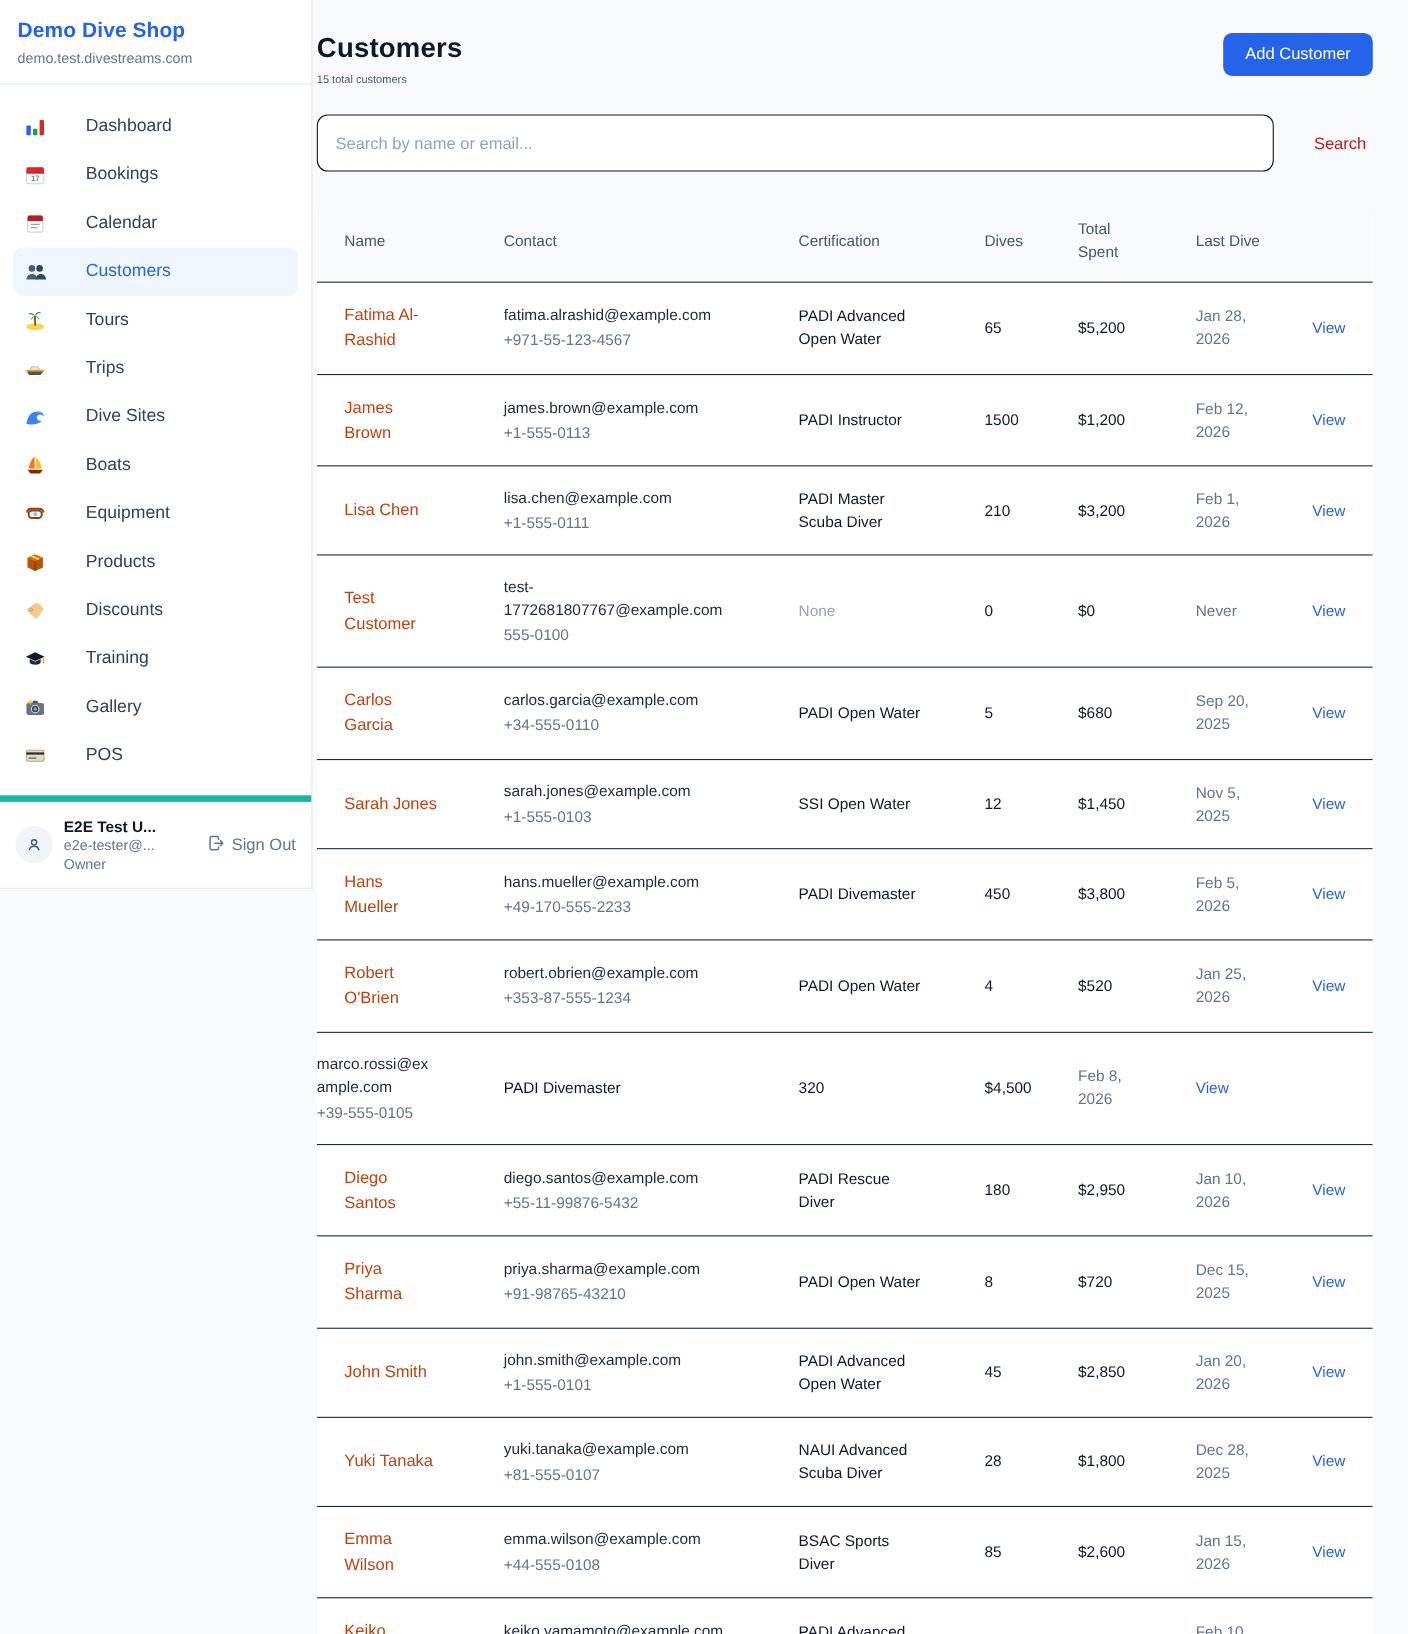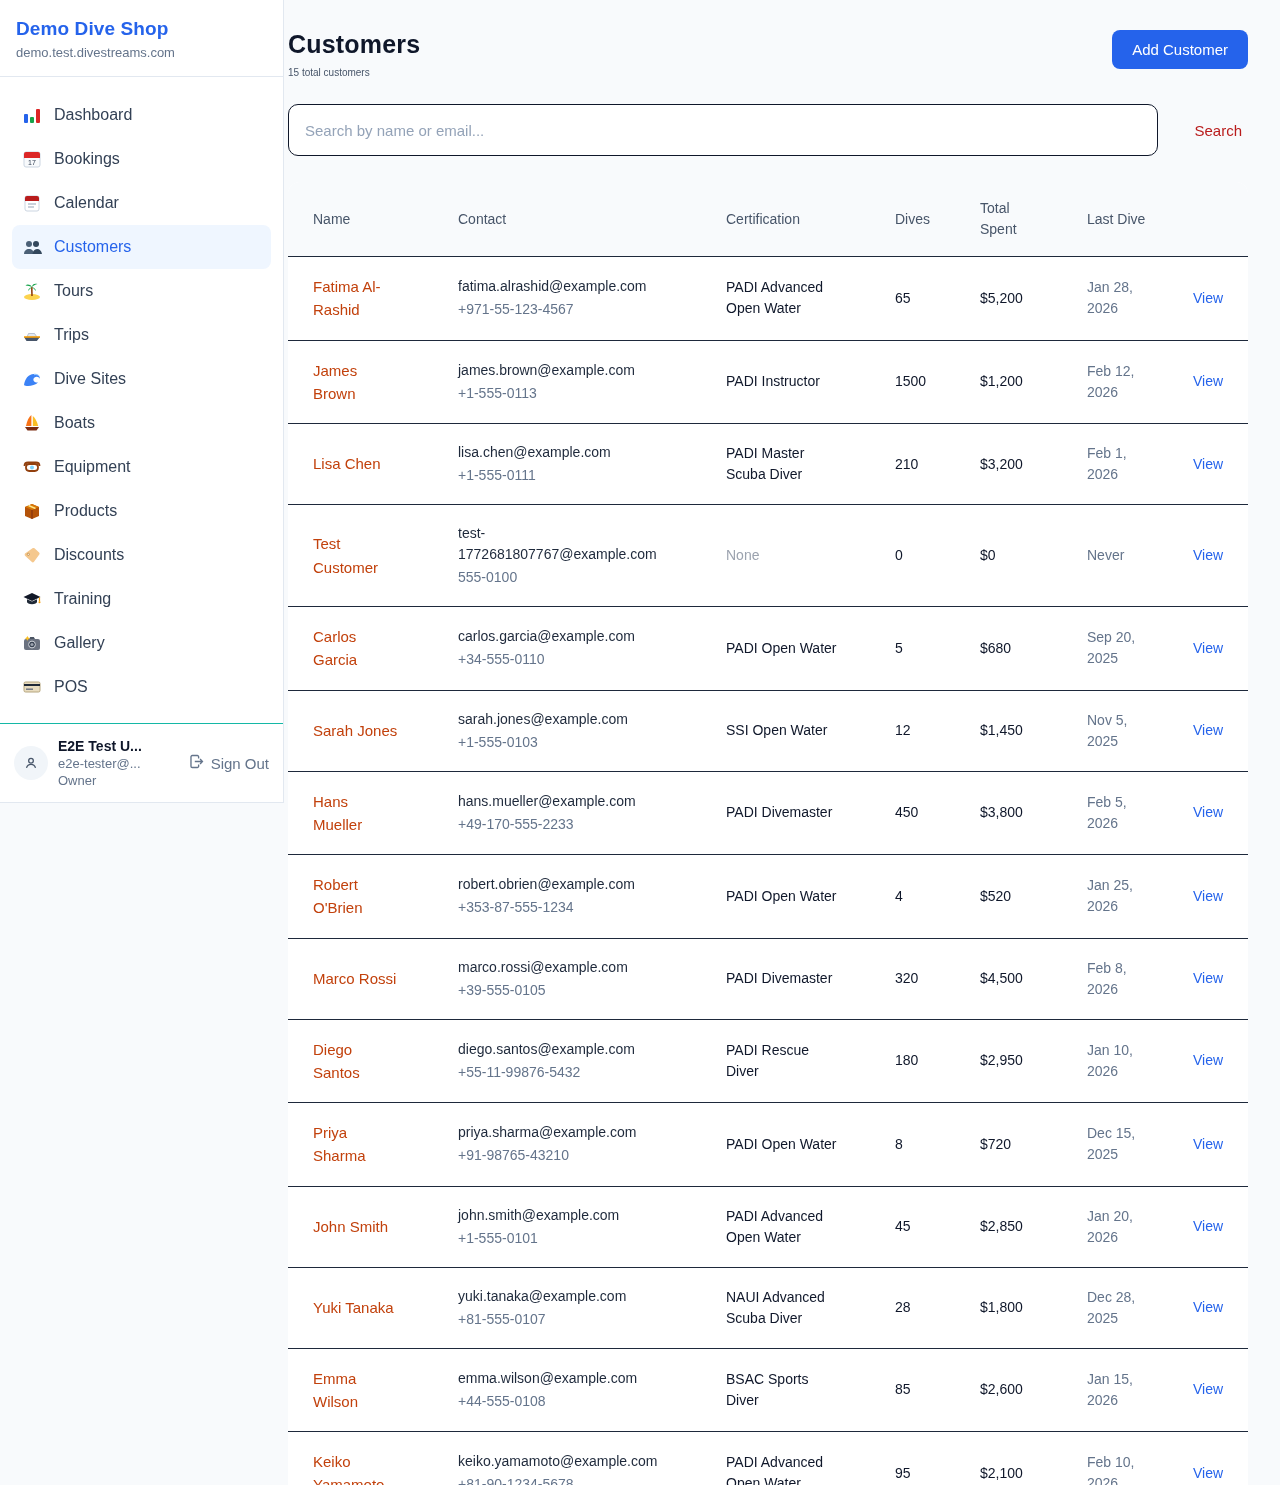--- a/index.html
+++ b/index.html
@@ -16,27 +16,27 @@
     border-right:1px solid #e2e8f0; border-bottom:1px solid #e2e8f0;
   }
   .sb-head { padding:18px 16px 16px; border-bottom:1px solid #e2e8f0; }
   .sb-title { color:#2563eb; font-size:19px; font-weight:bold; letter-spacing:.1px; }
   .sb-sub { color:#64748b; font-size:13px; margin-top:5px; }
   .sb-nav { padding:16px 12px 14px; }
   .nav-item {
     display:flex; align-items:center; gap:12px; height:44px;
     padding:0 10px; border-radius:8px; cursor:pointer;
   }
-  .nav-item .nav-label { font-size:16px; color:#334155; }
+  .nav-item .nav-label { font-size:16px; color:#334155;margin-left:24px; }
   .nav-item.active { background:#eff6ff; }
   .nav-item.active .nav-label { color:#2563eb; font-weight:500; }
   .nav-ic { width:20px; height:20px; display:inline-flex; flex:0 0 20px; }
   .nav-ic svg { width:20px; height:20px; }
   .sb-foot {
-    border-top:1px solid #14b8a6; padding:14px 14px; display:flex;
+    border-top:6px solid #14b8a6; padding:14px 14px; display:flex;
     align-items:center; gap:10px;
   }
   .avatar {
     width:34px; height:34px; border-radius:50%; background:#f1f5f9;
     display:flex; align-items:center; justify-content:center; flex:0 0 34px;
   }
   .avatar svg { width:18px; height:18px; }
   .uinfo { flex:1; min-width:0; }
   .uname { font-size:14px; font-weight:bold; color:#0f172a; white-space:nowrap; }
   .umail,.urole { font-size:13px; color:#64748b; margin-top:2px; white-space:nowrap; }
@@ -398,21 +398,20 @@
       <div class="phone">+353-87-555-1234</div>
     </div>
     <div class="cell c3 cert">PADI Open Water</div>
     <div class="cell c4 dives">4</div>
     <div class="cell c5 spent">$520</div>
     <div class="cell c6 lastdive">Jan 25, 2026</div>
     <div class="cell c7"><a class="view-link">View</a></div>
   </div>
 
   <div class="trow">
-    <div class="cell c1"><a class="name-link">Marco Rossi</a></div>
     <div class="cell c2">
       <div class="email">marco.rossi@example.com</div>
       <div class="phone">+39-555-0105</div>
     </div>
     <div class="cell c3 cert">PADI Divemaster</div>
     <div class="cell c4 dives">320</div>
     <div class="cell c5 spent">$4,500</div>
     <div class="cell c6 lastdive">Feb 8, 2026</div>
     <div class="cell c7"><a class="view-link">View</a></div>
   </div>

